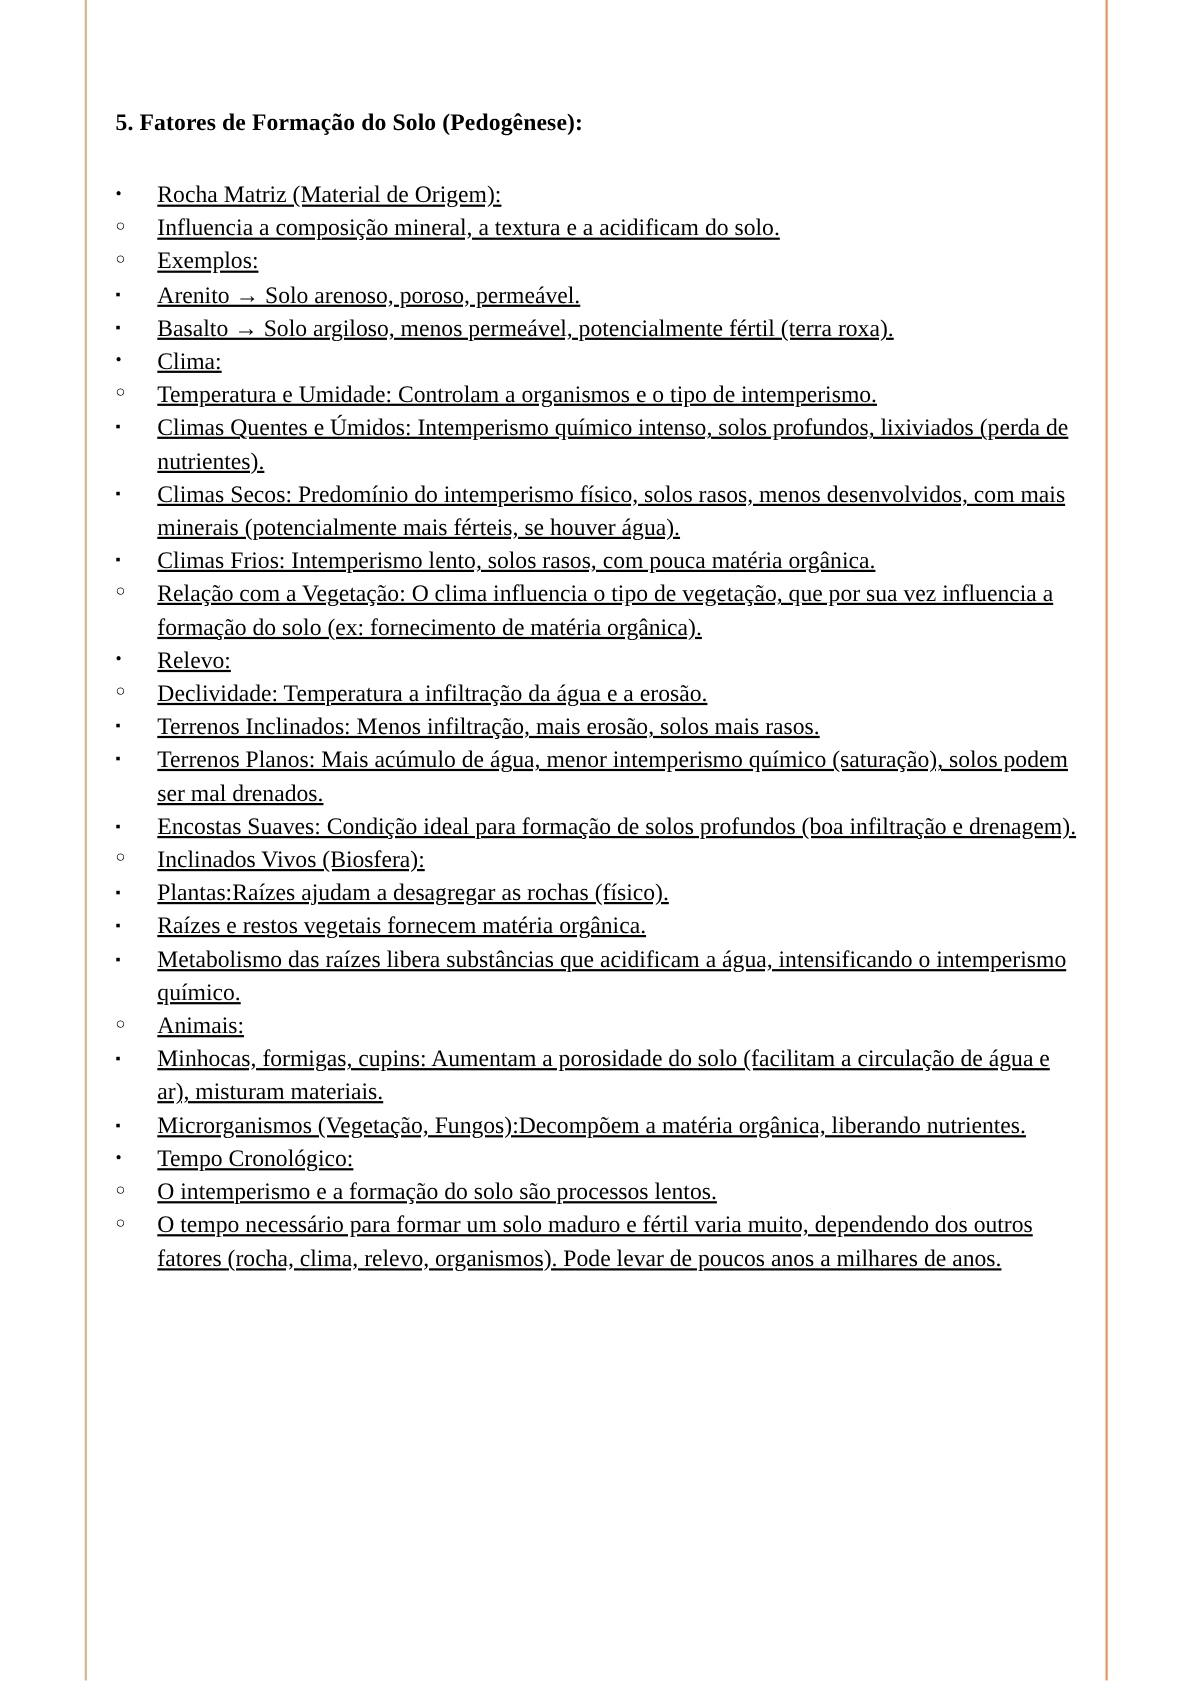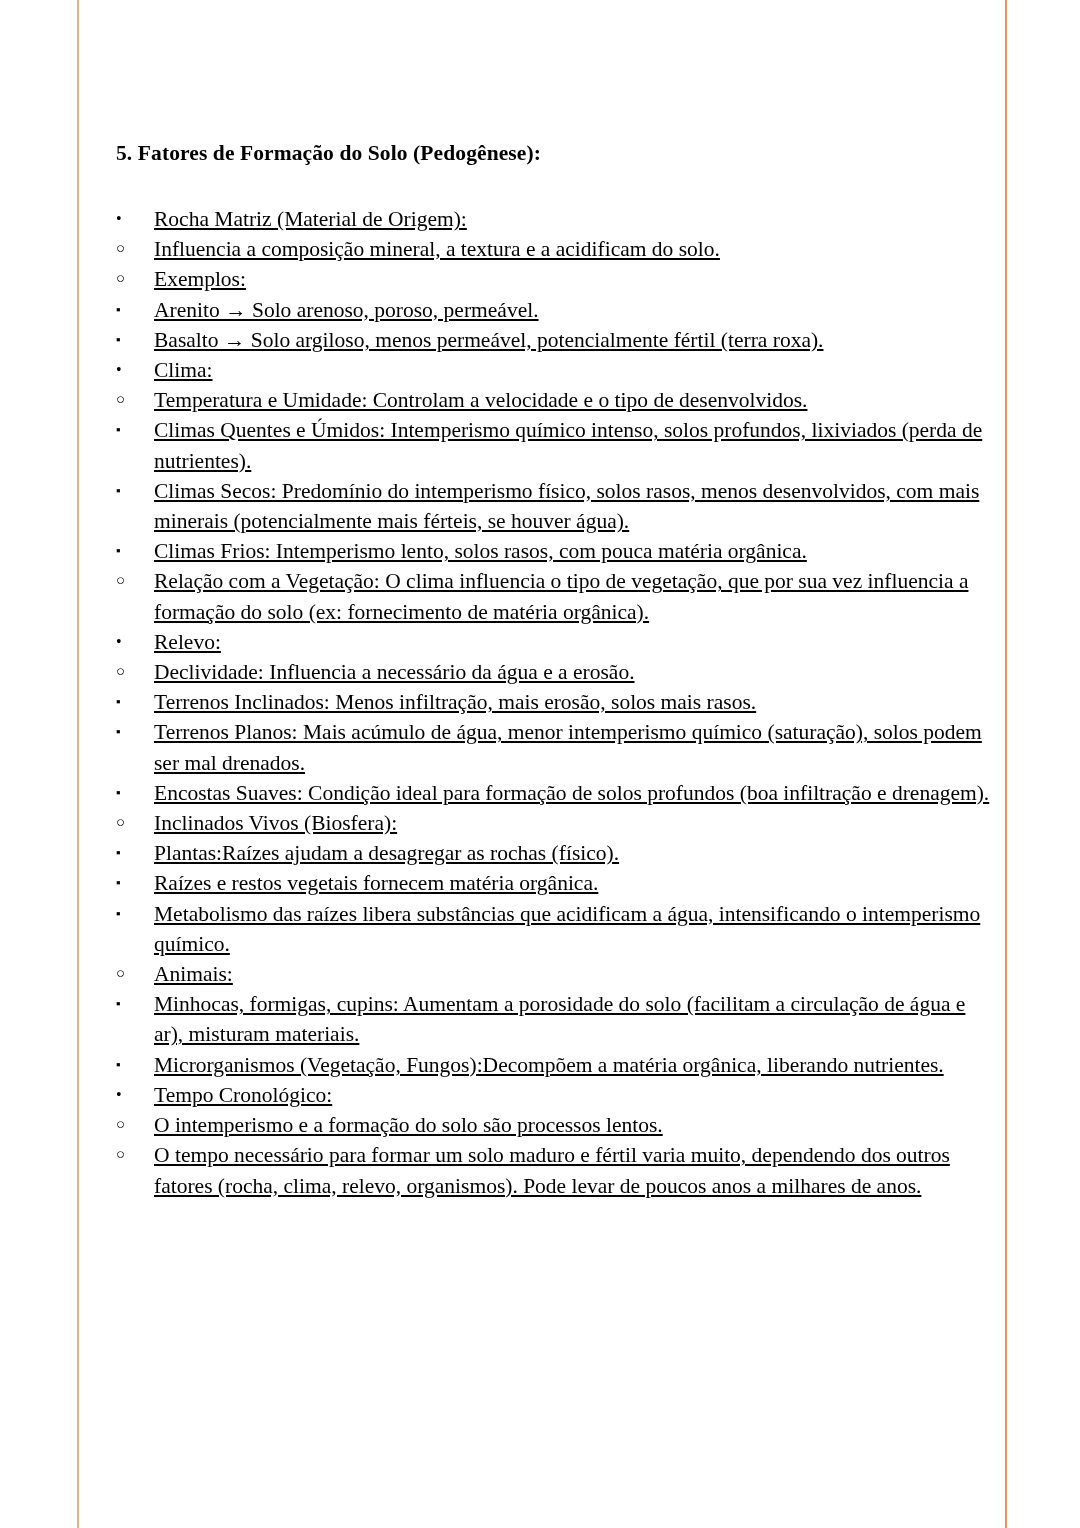--- a/index.html
+++ b/index.html
@@ -22,24 +22,23 @@
     position: absolute;
     top: 0;
     bottom: 0;
     width: 2px;
   }
   .rule-left  { left: 77px;  background: #d8b689; }
   .rule-right { left: 1005px; background: #e8945e; }
 
   .content {
     position: absolute;
-    left: 116px;
+    left: 105px;
     top: 96px;
     width: 880px;
-    margin-top: 42px;
   }
 
   .doc-title {
     font-size: 21.5px;
     font-weight: bold;
     line-height: 30px;
     letter-spacing: 0.1px;
     margin: 0 0 36px 0;
   }
 
@@ -119,21 +118,21 @@
             </li>
           </ul>
         </ul>
         <li class="item l1">
           <span class="marker">•</span>
           <span class="txt">Clima:</span>
         </li>
         <ul class="lvl l2-wrap">
           <li class="item l2">
             <span class="marker">○</span>
-            <span class="txt">Temperatura e Umidade: Controlam a velocidade e o tipo de desenvolvidos.</span>
+            <span class="txt">Temperatura e Umidade: Controlam a organismos e o tipo de intemperismo.</span>
           </li>
           <ul class="lvl l3-wrap">
             <li class="item l3">
               <span class="marker">▪</span>
               <span class="txt">Climas Quentes e Úmidos: Intemperismo químico intenso, solos profundos, lixiviados (perda de nutrientes).</span>
             </li>
             <li class="item l3">
               <span class="marker">▪</span>
               <span class="txt">Climas Secos: Predomínio do intemperismo físico, solos rasos, menos desenvolvidos, com mais minerais (potencialmente mais férteis, se houver água).</span>
             </li>
@@ -147,21 +146,21 @@
             <span class="txt">Relação com a Vegetação: O clima influencia o tipo de vegetação, que por sua vez influencia a formação do solo (ex: fornecimento de matéria orgânica).</span>
           </li>
         </ul>
         <li class="item l1">
           <span class="marker">•</span>
           <span class="txt">Relevo:</span>
         </li>
         <ul class="lvl l2-wrap">
           <li class="item l2">
             <span class="marker">○</span>
-            <span class="txt">Declividade: Influencia a necessário da água e a erosão.</span>
+            <span class="txt">Declividade: Temperatura a infiltração da água e a erosão.</span>
           </li>
           <ul class="lvl l3-wrap">
             <li class="item l3">
               <span class="marker">▪</span>
               <span class="txt">Terrenos Inclinados: Menos infiltração, mais erosão, solos mais rasos.</span>
             </li>
             <li class="item l3">
               <span class="marker">▪</span>
               <span class="txt">Terrenos Planos: Mais acúmulo de água, menor intemperismo químico (saturação), solos podem ser mal drenados.</span>
             </li>

